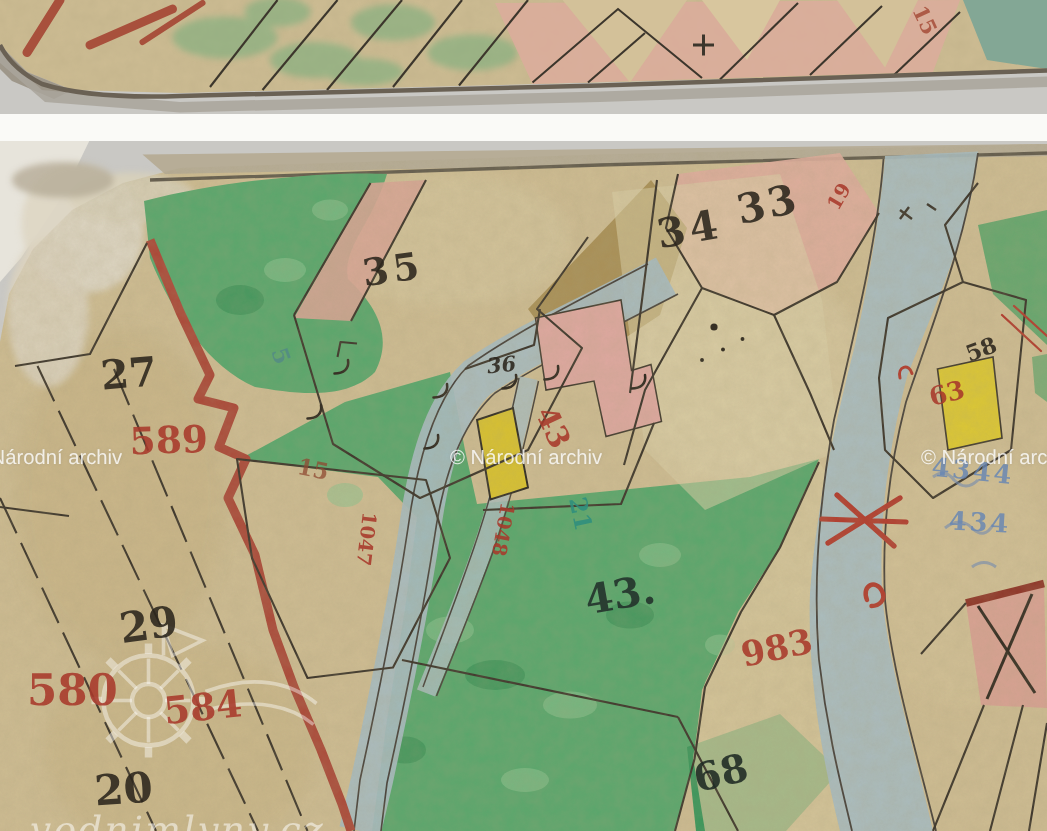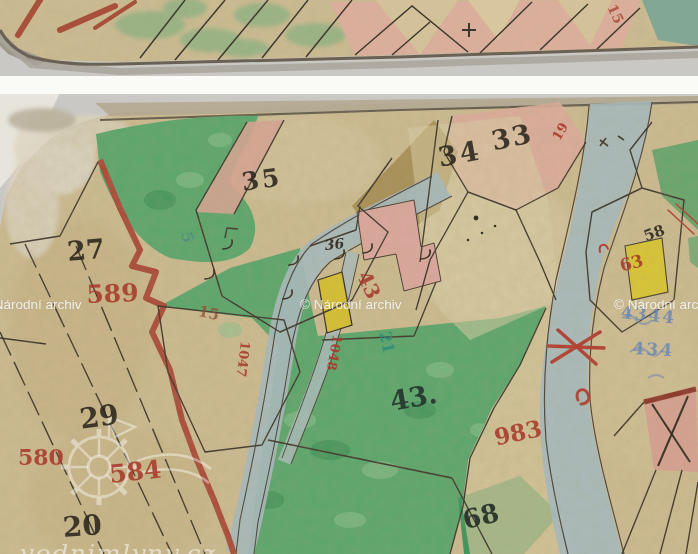--- a/index.html
+++ b/index.html
@@ -270,21 +270,21 @@
 <span class="lbl" style="left:436px;top:144px;font-size:27px;color:#2b251c;letter-spacing:3px;transform:rotate(-10deg);">34</span>
 <span class="lbl" style="left:489px;top:128px;font-size:27px;color:#2b251c;letter-spacing:2px;transform:rotate(-12deg);">33</span>
 <span class="lbl" style="left:78px;top:406px;font-size:28px;color:#2b251c;transform:rotate(-8deg);">29</span>
 <span class="lbl" style="left:62px;top:514px;font-size:28px;color:#2b251c;transform:rotate(-4deg);">20</span>
 <span class="lbl" style="left:388px;top:388px;font-size:27px;color:#22302a;transform:rotate(-10deg);">43.</span>
 <span class="lbl" style="left:460px;top:508px;font-size:26px;color:#1e2a24;transform:rotate(-14deg);">68</span>
 <span class="lbl" style="left:642px;top:230px;font-size:15px;color:#2b251c;transform:rotate(-20deg);">58</span>
 <span class="lbl" style="left:324px;top:238px;font-size:14px;color:#2b251c;font-style:italic;transform:rotate(-6deg);">36</span>
 
 <span class="lbl" style="left:86px;top:282px;font-size:25px;color:#a8392b;transform:rotate(-2deg);">589</span>
-<span class="lbl" style="left:18px;top:446px;font-size:22px;color:#a8392b;">580</span>
+<span class="lbl" style="left:18px;top:446px;font-size:29px;color:#a8392b;">580</span>
 <span class="lbl" style="left:108px;top:462px;font-size:25px;color:#a8392b;transform:rotate(-6deg);">584</span>
 <span class="lbl" style="left:492px;top:426px;font-size:23px;color:#a8392b;transform:rotate(-12deg);">983</span>
 <span class="lbl" style="left:372px;top:268px;font-size:20px;color:#a8392b;transform:rotate(65deg);">43</span>
 <span class="lbl" style="left:618px;top:258px;font-size:17px;color:#a8392b;transform:rotate(-14deg);">63</span>
 <span class="lbl" style="left:550px;top:136px;font-size:13px;color:#a8392b;transform:rotate(-60deg);">19</span>
 <span class="lbl" style="left:252px;top:342px;font-size:13px;color:#a8392b;transform:rotate(97deg);">1047</span>
 <span class="lbl" style="left:344px;top:336px;font-size:13px;color:#a8392b;transform:rotate(100deg);">1048</span>
 <span class="lbl" style="left:200px;top:304px;font-size:15px;color:#8f4a32;opacity:.75;transform:rotate(12deg);">15</span>
 <span class="lbl" style="left:618px;top:2px;font-size:14px;color:#a8503c;transform:rotate(65deg);">15</span>
 

